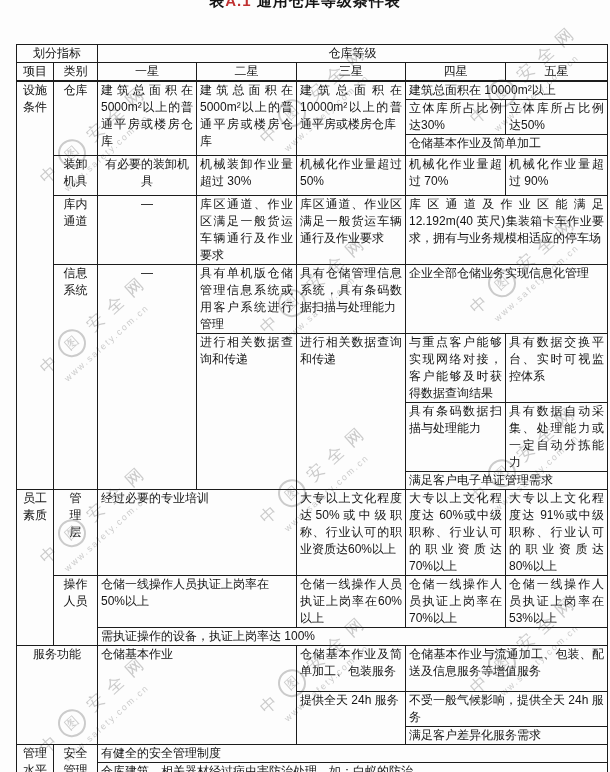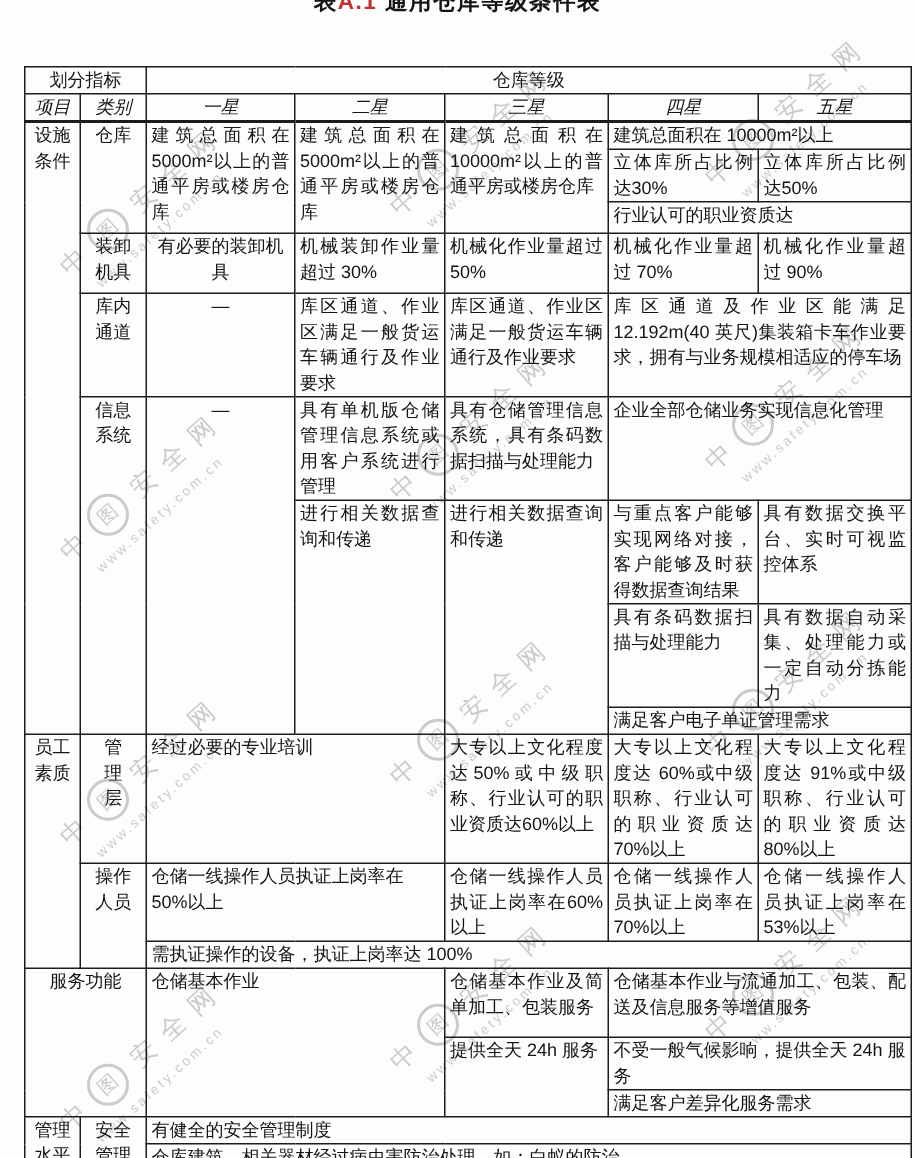--- a/index.html
+++ b/index.html
@@ -15,21 +15,21 @@
   .wm-row{display:flex;align-items:center;gap:9px;font-size:17px;white-space:nowrap;}
   .wm-circle{width:24px;height:24px;border:2px solid #cbcbcb;border-radius:50%;
              display:inline-flex;align-items:center;justify-content:center;font-size:13px;}
   .wm-url{font-size:9px;letter-spacing:2px;margin-top:4px;white-space:nowrap;}
   
   table{position:absolute;left:16px;top:44px;width:591px;border-collapse:collapse;
         table-layout:fixed;z-index:1;background:transparent;}
   td{border:1px solid #1c1c1c;padding:0 3px;font-size:12px;line-height:17px;
      vertical-align:top;overflow:hidden;}
   .hd{text-align:center;vertical-align:middle;font-size:12px;}
-  tr.hdr2 td{border-bottom-width:2px;font-style:italic;}
+  tr.hdr2 td{border-bottom-width:2px;}
   .lbl{text-align:center;white-space:pre-line;}
   .j{text-align:justify;text-justify:inter-character;}
   .ctr{text-align:center;}
 </style>
 </head>
 <body>
 
 <div id="page">
 
   <div class="wm" style="left:30px;top:120px">
@@ -211,21 +211,21 @@
       <td class="j" rowspan="3">建筑总面积在5000m²以上的普通平房或楼房仓库</td>
       <td class="j" rowspan="3">建筑总面积在5000m²以上的普通平房或楼房仓库</td>
       <td class="j" rowspan="3">建筑总面积在10000m²以上的普通平房或楼房仓库</td>
       <td colspan="2">建筑总面积在 10000m²以上</td>
     </tr>
     <tr style="height:35px">
       <td class="j">立体库所占比例达30%</td>
       <td class="j">立体库所占比例达50%</td>
     </tr>
     <tr style="height:21px">
-      <td colspan="2">行业认可的职业资质达</td>
+      <td colspan="2">仓储基本作业及简单加工</td>
     </tr>
 
     <tr style="height:40px">
       <td class="lbl">装卸
 机具</td>
       <td class="ctr">有必要的装卸机具</td>
       <td class="j">机械装卸作业量超过 30%</td>
       <td class="j">机械化作业量超过 50%</td>
       <td class="j">机械化作业量超过 70%</td>
       <td class="j">机械化作业量超过 90%</td>

